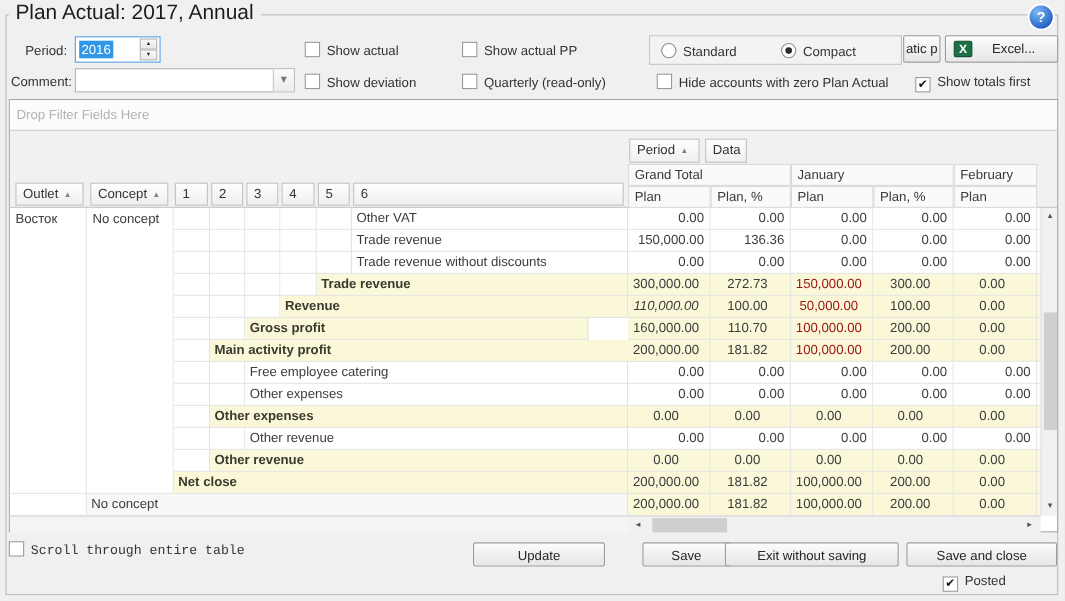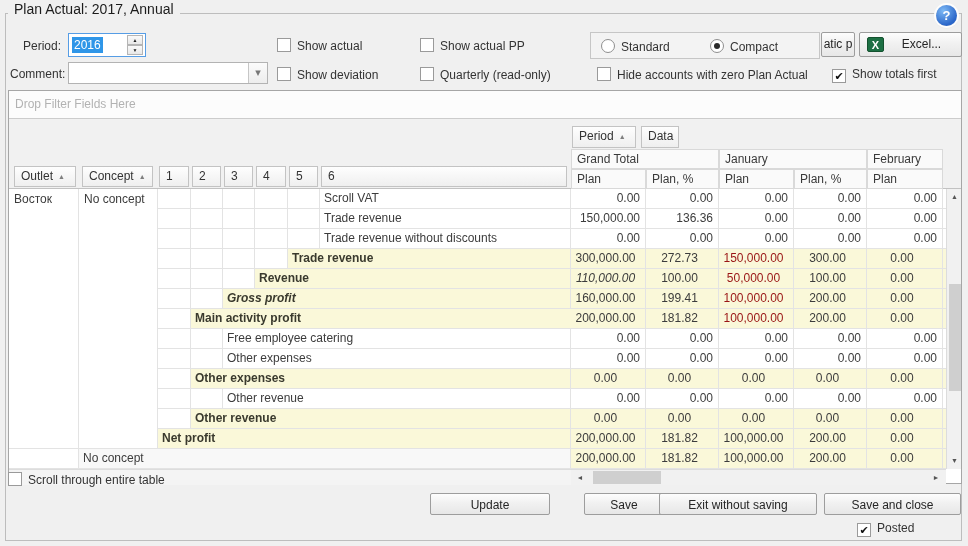--- a/index.html
+++ b/index.html
@@ -1,21 +1,21 @@
 <!DOCTYPE html>
 <html style="--yellow: #faf8d9; --red: #991414; --sel: #2f96e8;"><head>
 <meta charset="utf-8">
 <style>
   html,body{margin:0;padding:0;background:#e8e8e8;}
   .app{position:relative;width:968px;height:546px;background:#f0f0f0;
        font-family:"Liberation Sans",sans-serif;font-size:12px;color:#333;overflow:hidden;}
 
   
   .frame{position:absolute;left:5px;top:13px;width:957px;height:528px;border:1px solid #bdbdbd;box-sizing:border-box;}
-  .title{position:absolute;left:8px;top:1px;background:#f0f0f0;padding:0 6px;font-size:14px;color:#1c1c1c;white-space:nowrap;}
+  .title{position:absolute;left:8px;top:1px;background:#f0f0f0;padding:0 6px;font-size:19px;color:#1c1c1c;white-space:nowrap;}
   .help{position:absolute;left:936px;top:5px;width:21px;height:21px;border-radius:50%;
         background:radial-gradient(circle at 35% 28%,#7db9f5,#2a66c9 70%);color:#fff;font-weight:bold;
         text-align:center;line-height:21px;font-size:13px;box-shadow:0 0 0 2px #fdfdfd,0 1px 2px rgba(0,0,0,.35);}
 
   .lbl{position:absolute;height:16px;line-height:16px;color:#333;white-space:nowrap;}
 
   
   .period-input{position:absolute;left:68px;top:33px;width:78px;height:24px;background:#fff;border:1px solid #569de5;box-sizing:border-box;}
   .period-text{position:absolute;left:3px;top:3px;padding:0 2px;background:var(--sel);color:#fff;line-height:16px;}
   .spin{position:absolute;right:2px;top:1px;width:16px;height:20px;}
@@ -175,21 +175,21 @@
 
     <div class="rows" id="rows">
       <div class="merged" style="left:0;width:70px;">Восток</div>
       <div class="merged" style="left:70px;width:79px;">No concept</div>
     <div class="row" style="top: 0px;">
           <div class="cell" style="left: 149px; width: 33px;"></div>
           <div class="cell" style="left: 182px; width: 32px;"></div>
           <div class="cell" style="left: 214px; width: 32px;"></div>
           <div class="cell" style="left: 246px; width: 33px;"></div>
           <div class="cell" style="left: 279px; width: 32px;"></div>
-          <div class="cell labelc" style="left: 311px; width: 251px;">Scroll VAT</div>
+          <div class="cell labelc" style="left: 311px; width: 251px;">Other VAT</div>
           <div class="cell num" style="left: 562px; width: 75px;">0.00</div>
           <div class="cell num" style="left: 637px; width: 73px;">0.00</div>
           <div class="cell num" style="left: 710px; width: 75px;">0.00</div>
           <div class="cell num" style="left: 785px; width: 73px;">0.00</div>
           <div class="cell num" style="left: 858px; width: 76px;">0.00</div>
           <div class="cell filler" style="left: 934px; width: 3px;"></div>
         </div>
         <div class="row" style="top: 20px;">
           <div class="cell" style="left: 149px; width: 33px;"></div>
           <div class="cell" style="left: 182px; width: 32px;"></div>
@@ -239,23 +239,23 @@
           <div class="cell num ybg" style="left: 562px; width: 75px; font-style: italic;">110,000.00</div>
           <div class="cell num ybg" style="left: 637px; width: 73px;">100.00</div>
           <div class="cell num ybg red" style="left: 710px; width: 75px;">50,000.00</div>
           <div class="cell num ybg" style="left: 785px; width: 73px;">100.00</div>
           <div class="cell num ybg" style="left: 858px; width: 76px;">0.00</div>
           <div class="cell filler ybg" style="left: 934px; width: 3px;"></div>
         </div>
         <div class="row" style="top: 100px;">
           <div class="cell" style="left: 149px; width: 33px;"></div>
           <div class="cell" style="left: 182px; width: 32px;"></div>
-          <div class="cell labelc total" style="left: 214px; width: 348px; font-style: italic;">Gross profit</div>
+          <div class="cell labelc total" style="left: 214px; width: 312px;">Gross profit</div>
           <div class="cell num ybg" style="left: 562px; width: 75px;">160,000.00</div>
-          <div class="cell num ybg" style="left: 637px; width: 73px;">199.41</div>
+          <div class="cell num ybg" style="left: 637px; width: 73px;">110.70</div>
           <div class="cell num ybg red" style="left: 710px; width: 75px;">100,000.00</div>
           <div class="cell num ybg" style="left: 785px; width: 73px;">200.00</div>
           <div class="cell num ybg" style="left: 858px; width: 76px;">0.00</div>
           <div class="cell filler ybg" style="left: 934px; width: 3px;"></div>
         </div>
         <div class="row" style="top: 120px;">
           <div class="cell" style="left: 149px; width: 33px;"></div>
           <div class="cell labelc total" style="left: 182px; width: 456px;">Main activity profit</div>
           <div class="cell num ybg" style="left: 562px; width: 75px;">200,000.00</div>
           <div class="cell num ybg" style="left: 637px; width: 73px;">181.82</div>
@@ -311,21 +311,21 @@
           <div class="cell" style="left: 149px; width: 33px;"></div>
           <div class="cell labelc total" style="left: 182px; width: 380px;">Other revenue</div>
           <div class="cell num ybg" style="left: 562px; width: 75px;">0.00</div>
           <div class="cell num ybg" style="left: 637px; width: 73px;">0.00</div>
           <div class="cell num ybg" style="left: 710px; width: 75px;">0.00</div>
           <div class="cell num ybg" style="left: 785px; width: 73px;">0.00</div>
           <div class="cell num ybg" style="left: 858px; width: 76px;">0.00</div>
           <div class="cell filler ybg" style="left: 934px; width: 3px;"></div>
         </div>
         <div class="row" style="top: 240px;">
-          <div class="cell labelc total" style="left: 149px; width: 413px;">Net profit</div>
+          <div class="cell labelc total" style="left: 149px; width: 413px;">Net close</div>
           <div class="cell num ybg" style="left: 562px; width: 75px;">200,000.00</div>
           <div class="cell num ybg" style="left: 637px; width: 73px;">181.82</div>
           <div class="cell num ybg" style="left: 710px; width: 75px;">100,000.00</div>
           <div class="cell num ybg" style="left: 785px; width: 73px;">200.00</div>
           <div class="cell num ybg" style="left: 858px; width: 76px;">0.00</div>
           <div class="cell filler ybg" style="left: 934px; width: 3px;"></div>
         </div>
         <div class="row" style="top: 260px;">
           <div class="cell" style="left: 0px; width: 70px;"></div>
           <div class="cell labelc summary" style="left: 70px; width: 492px;">No concept</div>
@@ -344,21 +344,21 @@
       <span class="sbtn" style="left:0;top:264px;width:15px;height:16px;line-height:16px;">▼</span>
     </div>
     <div class="strip"></div>
     <div class="hscroll">
       <span class="sbtn" style="left:2px;top:0;width:14px;height:15px;line-height:15px;">◄</span>
       <div class="thumb" style="left:22px;top:1px;width:68px;height:13px;"></div>
       <span class="sbtn" style="left:358px;top:0;width:14px;height:15px;line-height:15px;">►</span>
     </div>
   </div>
 
-  <div class="cb" style="left:8px;top:472px;">
+  <div class="cb" style="left:8px;top:492px;font-family:Liberation Mono, monospace;">
     <span class="box"></span><span>Scroll through entire table</span>
   </div>
   <div id="footerButtons">
       <div class="btn" style="left: 430px; top: 493px; width: 120px; height: 22px;">Update</div>
       <div class="btn" style="left: 584px; top: 493px; width: 80px; height: 22px;">Save</div>
       <div class="btn" style="left: 659px; top: 493px; width: 158px; height: 22px;">Exit without saving</div>
       <div class="btn" style="left: 824px; top: 493px; width: 137px; height: 22px;">Save and close</div>
     </div>
   <div class="cb" style="left:857px;top:521px;">
     <span class="box">✔</span><span>Posted</span>

